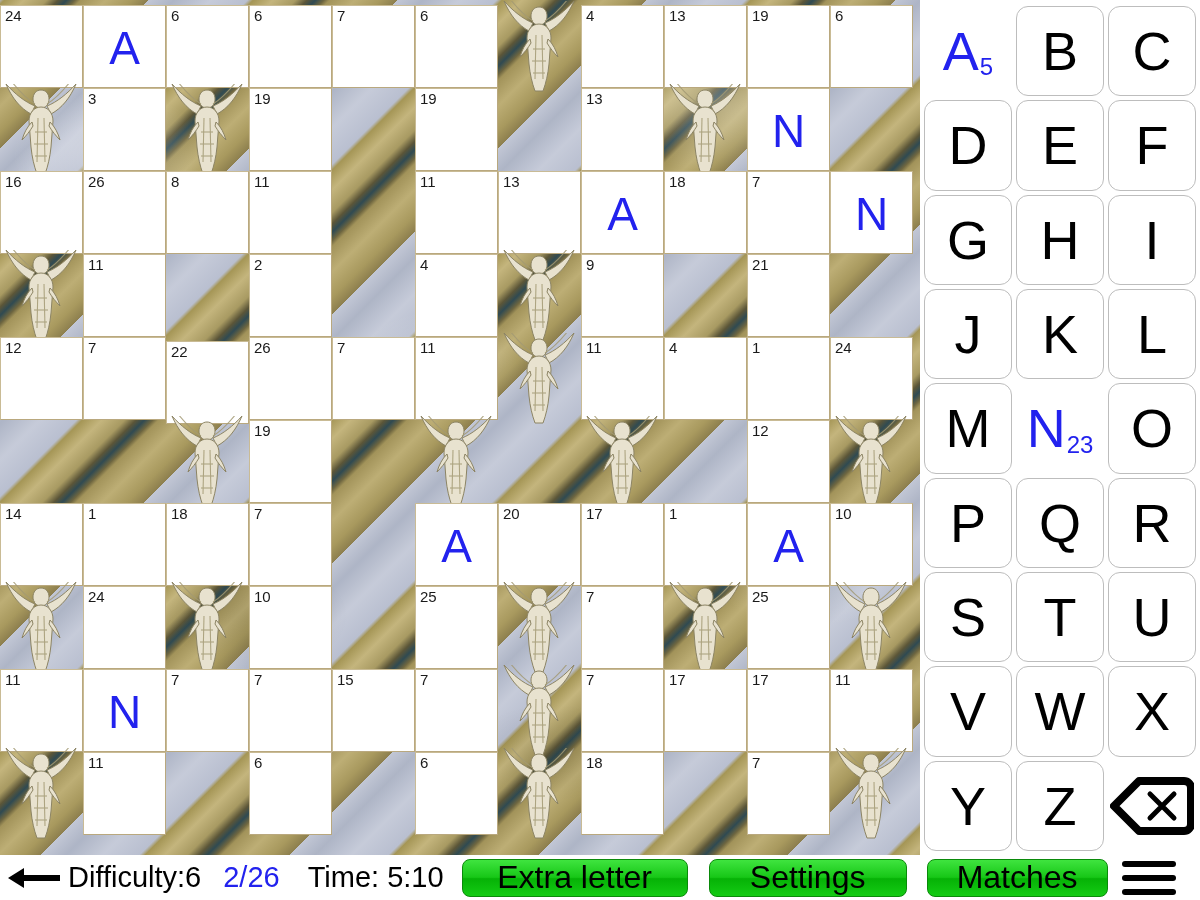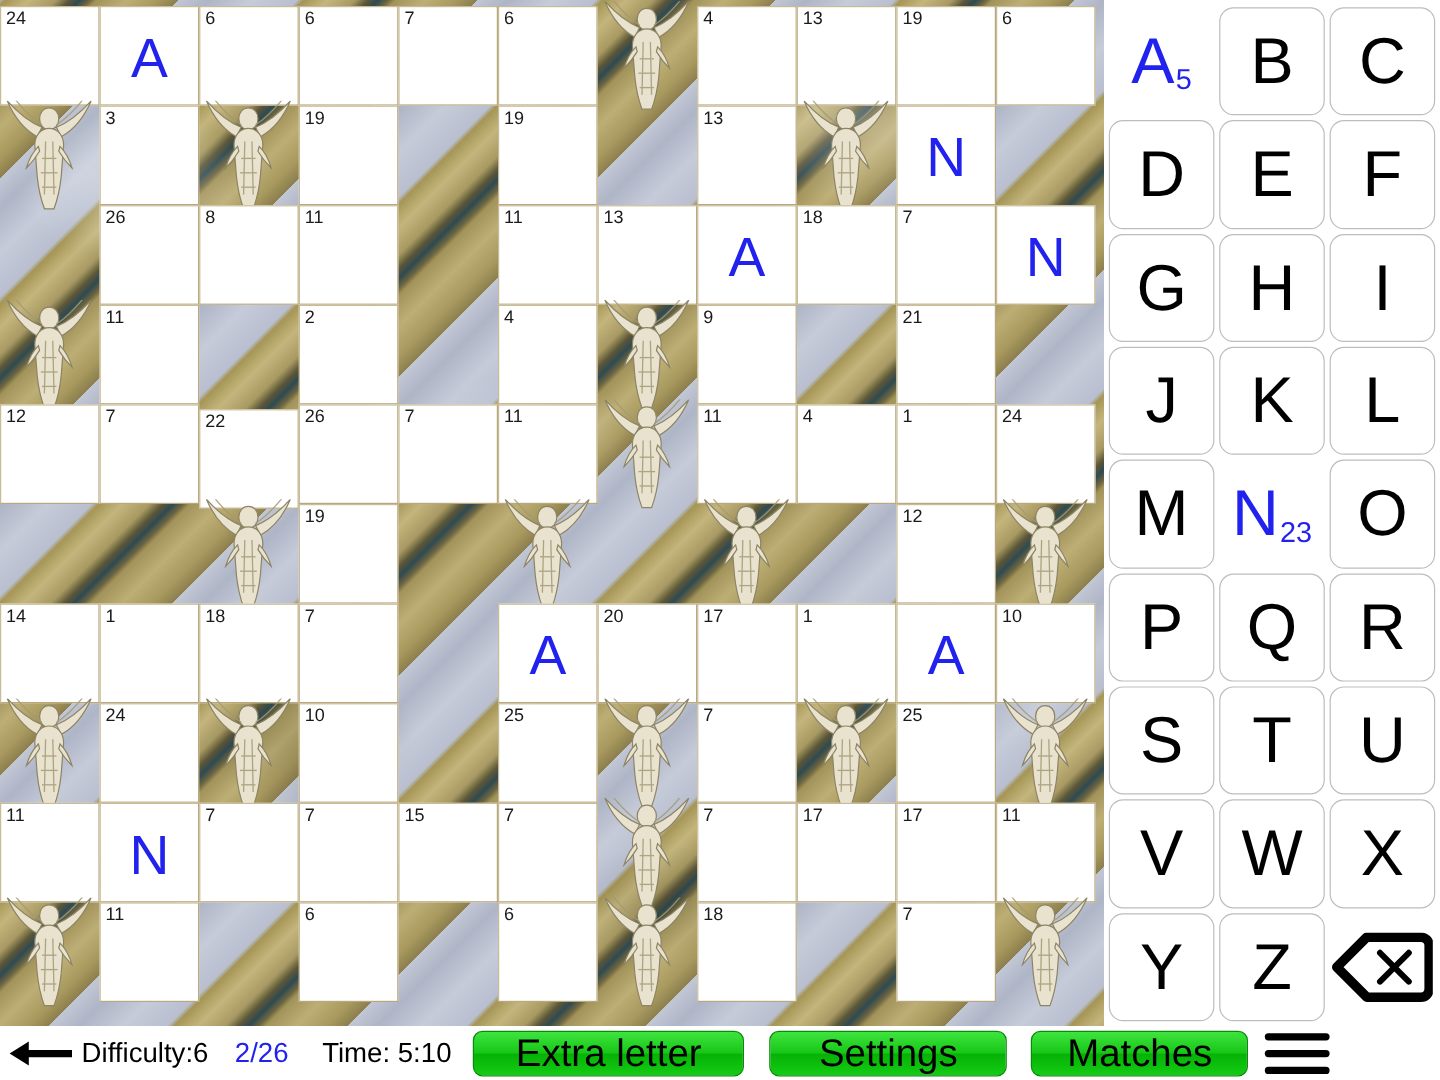--- a/index.html
+++ b/index.html
@@ -114,21 +114,21 @@
 
   
   #bottombar {
     position: absolute; left: 0; top: 855px;
     width: 1200px; height: 45px;
     background: #ffffff;
     display: flex; align-items: center;
   }
   #back-arrow { margin-left: 6px; width: 56px; height: 26px; flex: none; }
   .bar-text {
-    font-size: 23px; color: #000000; white-space: nowrap;
+    font-size: 29px; color: #000000; white-space: nowrap;
     font-family: "Liberation Sans", sans-serif;
   }
   #difficulty-label { margin-left: 6px; }
   #progress-label { margin-left: 22px; color: #2222ee; }
   #time-label { margin-left: 28px; }
   .green-btn {
     height: 38px; border-radius: 8px;
     border: 1px solid #0a8a0a;
     background: linear-gradient(180deg, #3fe43f 0%, #17c717 48%, #06b206 52%, #14cc14 100%);
     display: flex; align-items: center; justify-content: center;
@@ -280,20 +280,23 @@
               <path d="M33 72 l12 0"></path>
               <path d="M10 -2 c8 10 15 17 23 22"></path>
               <path d="M68 -2 c-8 10 -15 17 -23 22"></path>
             </g>
           </svg>
         </div>
         <div class="cell open" style="left: 747px; top: 83px;">
           <span class="letter">N</span>
         </div>
         <div class="cell block" style="left: 830px; top: 83px;"></div>
+        <div class="cell open" style="left: 0px; top: 166px;">
+          <span class="num">16</span>
+        </div>
         <div class="cell open" style="left: 83px; top: 166px;">
           <span class="num">26</span>
         </div>
         <div class="cell open" style="left: 166px; top: 166px;">
           <span class="num">8</span>
         </div>
         <div class="cell open" style="left: 249px; top: 166px;">
           <span class="num">11</span>
         </div>
         <div class="cell block" style="left: 332px; top: 166px;"></div>

